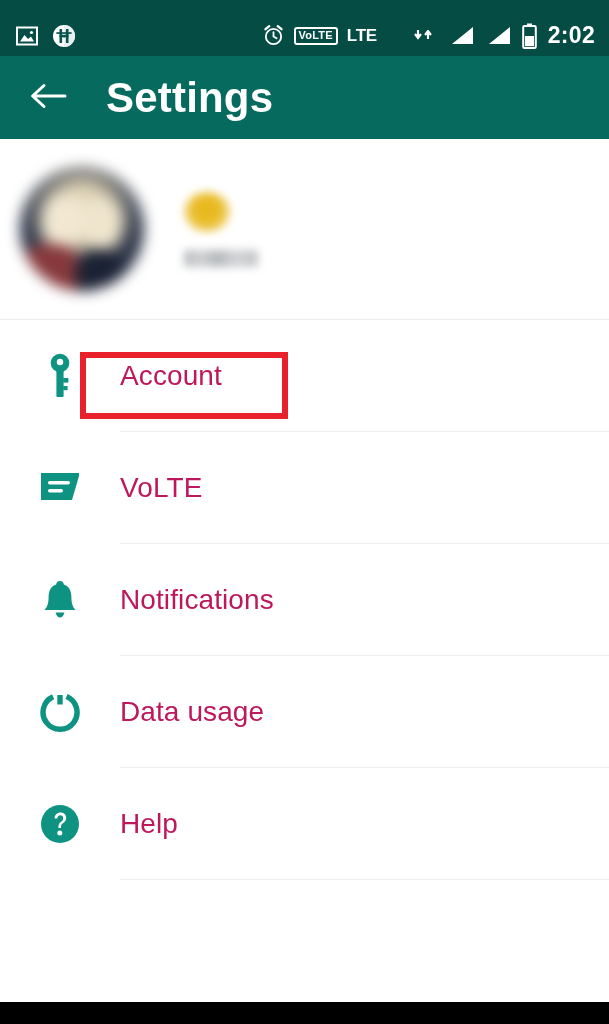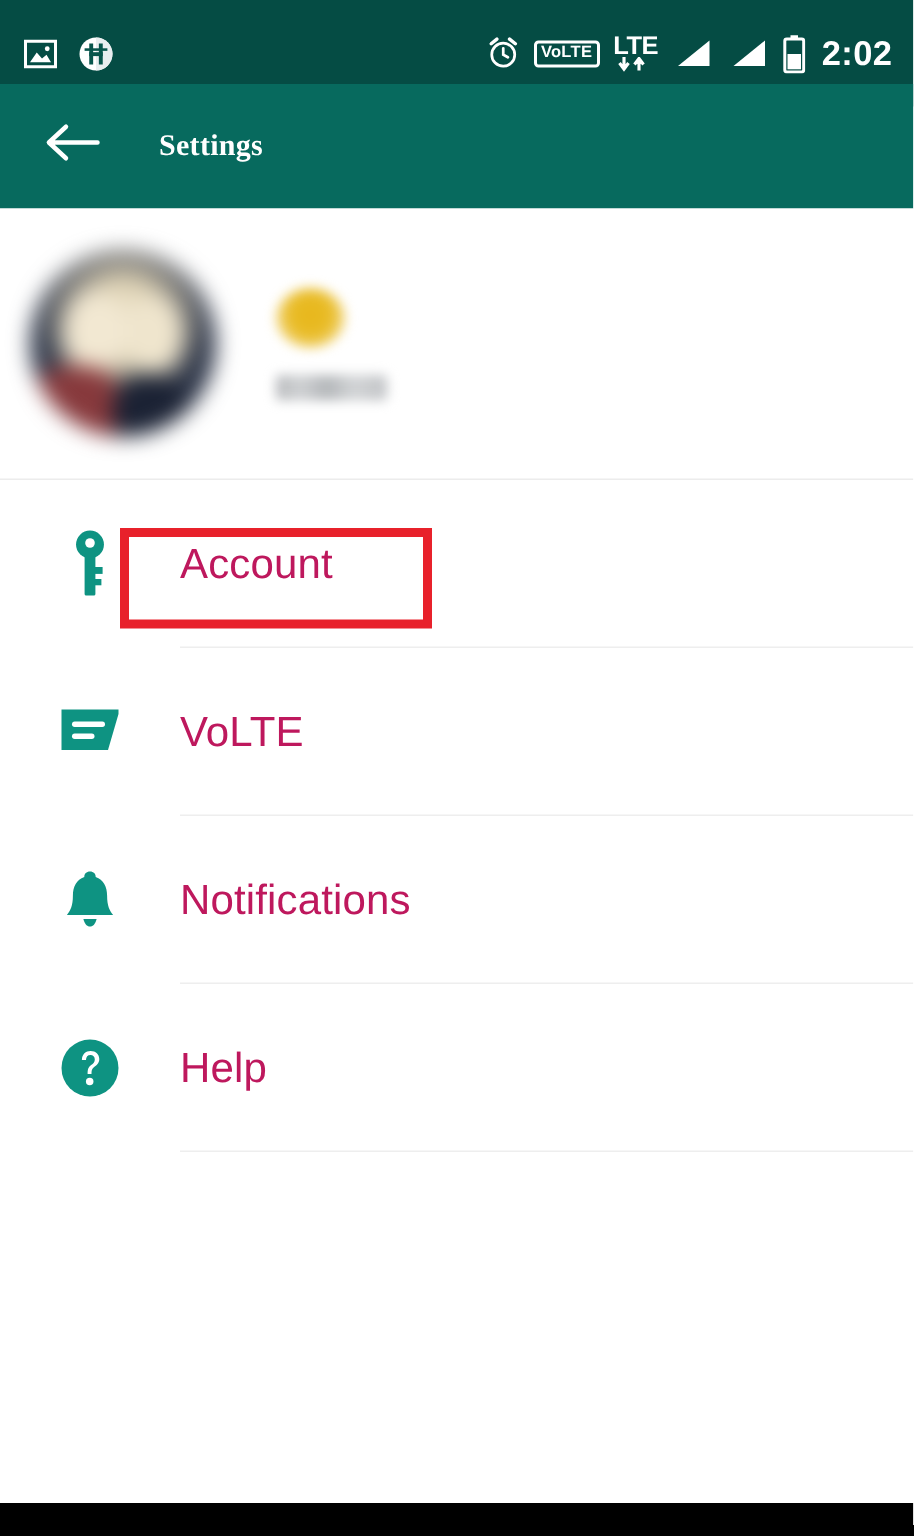--- a/index.html
+++ b/index.html
@@ -49,23 +49,24 @@
     color: #ffffff;
     font-size: 11px;
     font-weight: bold;
     letter-spacing: 0.2px;
     padding: 1px 3px 2px 3px;
     line-height: 1;
     font-family: "Liberation Sans", sans-serif;
   }
   .lte-group {
     display: flex;
-    flex-direction: column;
+    flex-direction: row;
     align-items: center;
     line-height: 1;
+    gap: 36px;
   }
   .lte-text {
     color: #ffffff;
     font-size: 17px;
     font-weight: bold;
     letter-spacing: -0.3px;
     line-height: 15px;
   }
   .clock-text {
     color: #ffffff;
@@ -89,25 +90,24 @@
     width: 60px;
     height: 60px;
     margin-left: 18px;
     display: flex;
     align-items: center;
     justify-content: center;
     cursor: pointer;
   }
   .app-bar-title {
     color: #ffffff;
-    font-size: 20px;
+    font-size: 42px;
     font-weight: bold;
     margin-left: 28px;
     letter-spacing: 0.2px;
-    font-family: Liberation Serif, serif;
   }
 
   
   .profile-row {
     position: absolute;
     top: 139px; left: 0;
     width: 609px;
     height: 180px;
     background: #ffffff;
     display: flex;
@@ -366,20 +366,30 @@
       <div class="row-icon">
         <svg width="40" height="44" viewBox="0 0 40 44">
           <path d="M20 3 C17.6 3 16.2 4.6 16.2 6.6 C11 8.3 8.6 13 8.6 19 C8.6 26 7 29 4.6 32 L35.4 32 C33 29 31.4 26 31.4 19 C31.4 13 29 8.3 23.8 6.6 C23.8 4.6 22.4 3 20 3 Z" fill="#0e9382"></path>
           <path d="M15.6 34.6 C16.4 38 18 39.6 20 39.6 C22 39.6 23.6 38 24.4 34.6 Z" fill="#0e9382"></path>
         </svg>
       </div>
       <div class="row-label">Notifications</div>
       <div class="row-divider"></div>
     </div>
 
+    <div class="row">
+      <div class="row-icon">
+        <svg width="42" height="42" viewBox="0 0 42 42">
+          <path d="M27.5 5.6 A17 17 0 1 1 14.1 5.8 L14.1 5.8" fill="none" stroke="#0e9382" stroke-width="5.4" stroke-linecap="butt"></path>
+          <path d="M21 4 L21 13.5" fill="none" stroke="#0e9382" stroke-width="5.4" stroke-linecap="butt"></path>
+        </svg>
+      </div>
+      <div class="row-label">Data usage</div>
+      <div class="row-divider"></div>
+    </div>
 
 
     <div class="row">
       <div class="row-icon">
         <svg width="42" height="42" viewBox="0 0 42 42">
           <circle cx="21" cy="21" r="19" fill="#0e9382"></circle>
           <path d="M15.6 15.6 C15.6 11.8 18.2 9.6 21.4 9.6 C24.8 9.6 27.2 11.8 27.2 15 C27.2 18.2 25 19.4 23.4 20.6 C22.2 21.6 22 22.6 22 25 L19.4 25 C19.4 21.6 20 20.4 21.8 19 C23.2 17.9 24.2 17.2 24.2 15.3 C24.2 13.4 23 12.3 21.3 12.3 C19.4 12.3 18.4 13.6 18.3 15.6 Z" fill="#ffffff"></path>
           <circle cx="20.8" cy="30" r="2.5" fill="#ffffff"></circle>
         </svg>
       </div>

